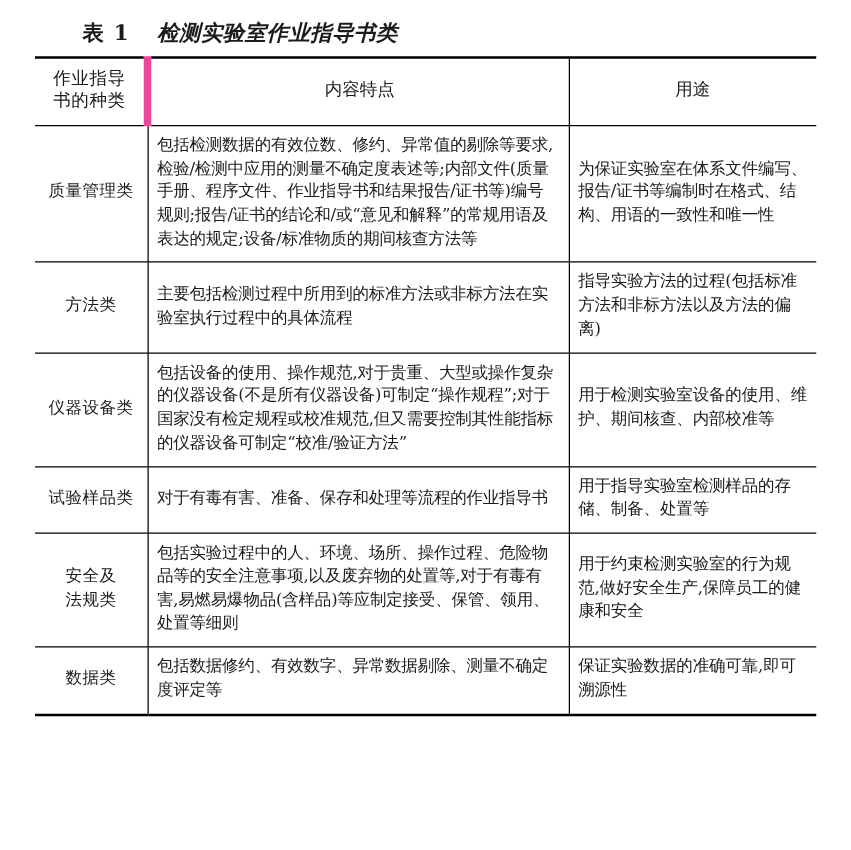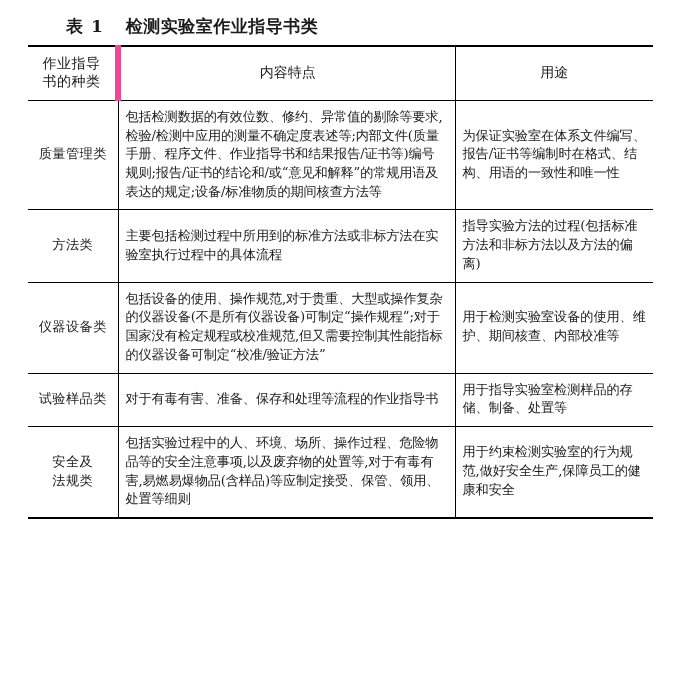--- a/index.html
+++ b/index.html
@@ -40,20 +40,21 @@
   .caption .cap-label {
     font-size: 17px;
     font-weight: 700;
     letter-spacing: 1px;
   }
   .caption .cap-title {
     font-size: 17px;
     font-weight: 700;
     margin-left: 22px;
     letter-spacing: 0.5px;
+    font-style: italic;
   }
 
   
   .tbl-wrap {
     position: absolute;
     left: 28px;
     top: 45px;
     width: 625px;
   }
   table.guide-table {
@@ -156,17 +157,22 @@
             <td class="col-kind">试验样品类</td>
             <td class="col-content">对于有毒有害、准备、保存和处理等流程的作业指导书</td>
             <td class="col-usage">用于指导实验室检测样品的存储、制备、处置等</td>
           </tr>
           <tr>
             <td class="col-kind">安全及
 法规类</td>
             <td class="col-content">包括实验过程中的人、环境、场所、操作过程、危险物品等的安全注意事项,以及废弃物的处置等,对于有毒有害,易燃易爆物品(含样品)等应制定接受、保管、领用、处置等细则</td>
             <td class="col-usage">用于约束检测实验室的行为规范,做好安全生产,保障员工的健康和安全</td>
           </tr>
+          <tr>
+            <td class="col-kind">数据类</td>
+            <td class="col-content">包括数据修约、有效数字、异常数据剔除、测量不确定度评定等</td>
+            <td class="col-usage">保证实验数据的准确可靠,即可溯源性</td>
+          </tr>
         </tbody>
     </table>
   </div>
 
 </div>
 
 </body></html>

